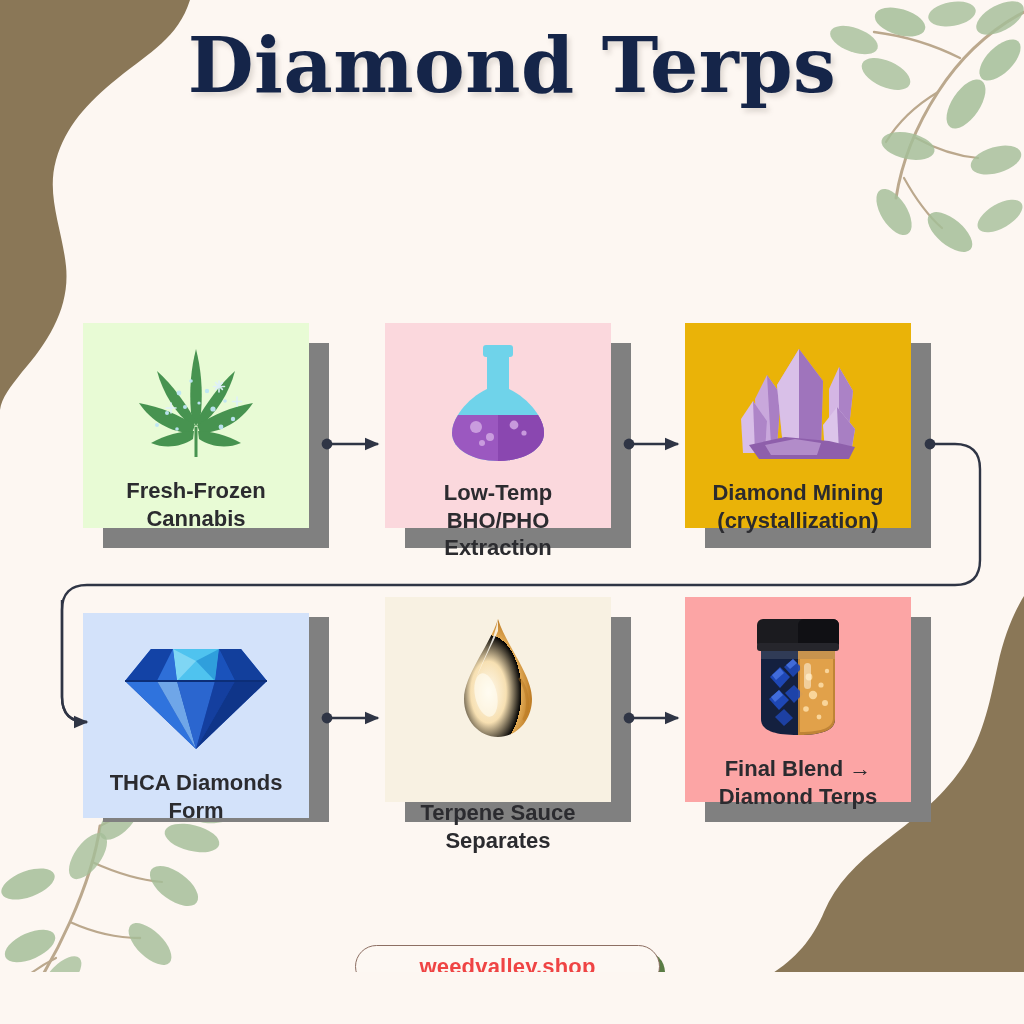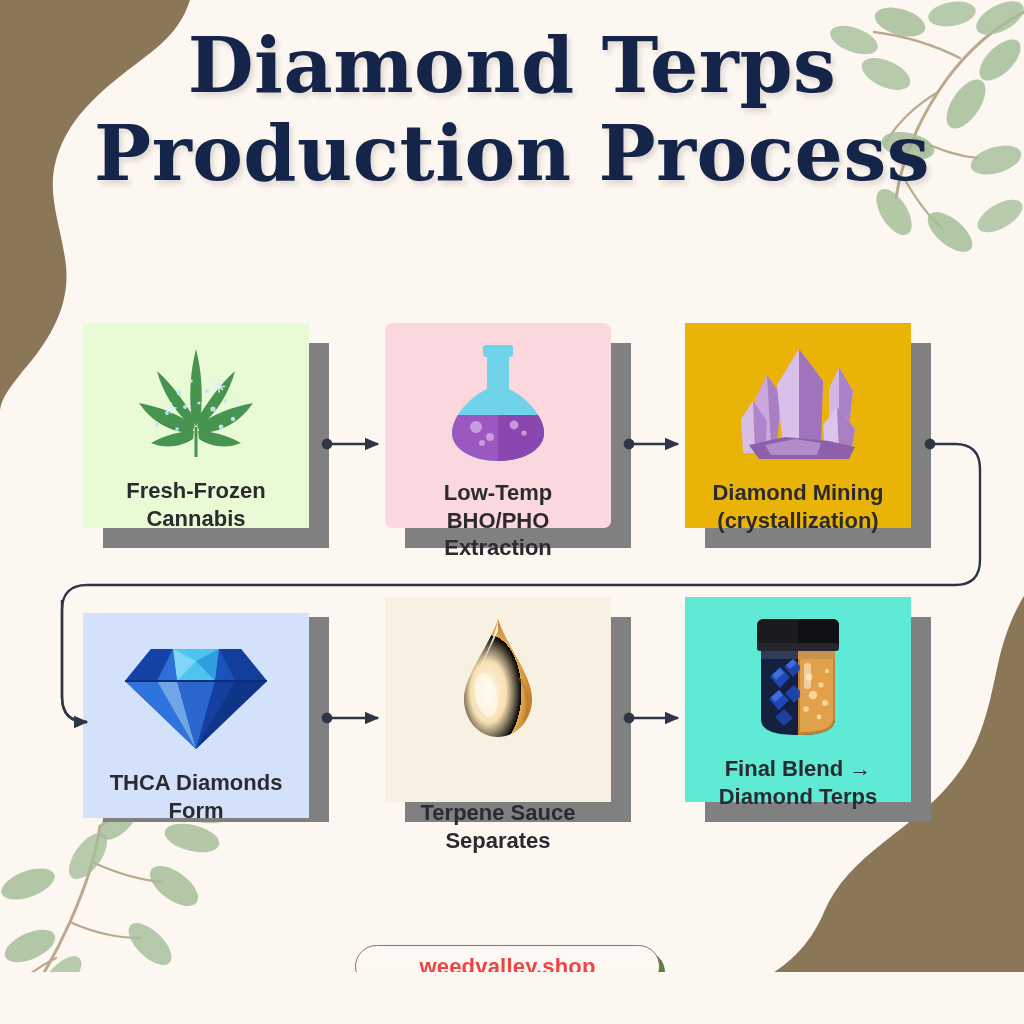--- a/index.html
+++ b/index.html
@@ -164,21 +164,20 @@
       <ellipse cx="88" cy="856" rx="27" ry="13" fill="#9dba91" opacity="0.8" transform="rotate(-54 88 856)"></ellipse>
       <ellipse cx="192" cy="838" rx="28" ry="13" fill="#9dba91" opacity="0.83" transform="rotate(14 192 838)"></ellipse>
       <ellipse cx="120" cy="818" rx="27" ry="13" fill="#9dba91" opacity="0.82" transform="rotate(-48 120 818)"></ellipse>
       <ellipse cx="216" cy="810" rx="26" ry="13" fill="#9dba91" opacity="0.8" transform="rotate(-8 216 810)"></ellipse>
       <ellipse cx="62" cy="976" rx="25" ry="12" fill="#9dba91" opacity="0.78" transform="rotate(-46 62 976)"></ellipse>
     </g>
   </svg>
 
   <div id="title-block">
     <div class="title-line">Diamond Terps</div>
-    <div class="title-line">Production Process</div>
   </div>
 
   <div class="card-shadow" style="left:103px;top:343px;width:226px;height:205px;"></div>
   <div class="card-shadow" style="left:405px;top:343px;width:226px;height:205px;"></div>
   <div class="card-shadow" style="left:705px;top:343px;width:226px;height:205px;"></div>
   <div class="card-shadow" style="left:103px;top:617px;width:226px;height:205px;"></div>
   <div class="card-shadow" style="left:405px;top:617px;width:226px;height:205px;"></div>
   <div class="card-shadow" style="left:705px;top:617px;width:226px;height:205px;"></div>
 
   <div class="card" style="left:83px;top:323px;width:226px;height:205px;background:#e8fbd5;">
@@ -212,21 +211,21 @@
           <path d="M98,40 l0,11 M92.5,45.5 l11,0 M94.6,41.6 l6.8,6.8 M94.6,48.4 l6.8,-6.8"></path>
           <path d="M50,62 l0,10 M45,67 l10,0"></path>
           <path d="M116,56 l0,9 M111.5,60.5 l9,0"></path>
         </g>
       </svg>
     </div>
     <div class="card-label">Fresh-Frozen
 Cannabis</div>
   </div>
 
-  <div class="card" style="left:385px;top:323px;width:226px;height:205px;background:#fbd8dd;border-radius:7px;">
+  <div class="card" style="left:385px;top:323px;width:226px;height:205px;background:#fbd8dd;">
     <div class="card-icon">
       <svg width="112" height="124" viewBox="0 0 112 124" xmlns="http://www.w3.org/2000/svg">
         <rect x="41" y="4" width="30" height="12" rx="3" fill="#6fd3ea"></rect>
         <rect x="45" y="14" width="22" height="38" fill="#6fd3ea"></rect>
         <path d="M45,48 C24,58 10,78 10,92 C10,108 30,120 56,120 C82,120 102,108 102,92 C102,78 88,58 67,48 Z" fill="#6fd3ea"></path>
         <path d="M16,74 C12,80 10,86 10,92 C10,108 30,120 56,120 C82,120 102,108 102,92 C102,86 100,80 96,74 Z" fill="#9b58c0"></path>
         <path d="M56,74 L56,120 C82,120 102,108 102,92 C102,86 100,80 96,74 Z" fill="#8a47b0"></path>
         <g fill="#d2a8e4" opacity="0.85">
           <circle cx="34" cy="86" r="6"></circle>
             <circle cx="48" cy="96" r="4"></circle>
@@ -308,21 +307,21 @@
         <path d="M48,4 C40,30 14,60 14,84 C14,105 29,122 48,122 C67,122 82,105 82,84 C82,60 56,30 48,4 Z" fill="url(#dropGrad)"></path>
         <path d="M48,4 C44,26 32,46 26,64 C32,48 42,30 48,16 Z" fill="#fffdf5" opacity="0.85"></path>
         <ellipse cx="36" cy="80" rx="11" ry="22" fill="#fffdf4" opacity="0.62" transform="rotate(-12 36 80)"></ellipse>
         <path d="M70,64 C78,76 80,92 74,104" stroke="#b5751f" stroke-width="3" fill="none" opacity="0.45" stroke-linecap="round"></path>
       </svg>
     </div>
     <div class="card-label">Terpene Sauce
 Separates</div>
   </div>
 
-  <div class="card" style="left:685px;top:597px;width:226px;height:205px;background:#5eead4;">
+  <div class="card" style="left:685px;top:597px;width:226px;height:205px;background:#fca5a5;">
     <div class="card-icon">
       <svg width="118" height="126" viewBox="0 0 118 126" xmlns="http://www.w3.org/2000/svg">
 
         <rect x="18" y="4" width="82" height="30" rx="6" fill="#1b1b1f"></rect>
         <rect x="59" y="4" width="41" height="30" rx="6" fill="#101014"></rect>
         <rect x="18" y="28" width="82" height="8" rx="3" fill="#26262c"></rect>
 
         <path d="M22,36 L96,36 L96,104 C96,114 86,120 59,120 C32,120 22,114 22,104 Z" fill="#14203f"></path>
         <path d="M59,36 L96,36 L96,104 C96,114 86,120 59,120 Z" fill="#c08436"></path>
 

